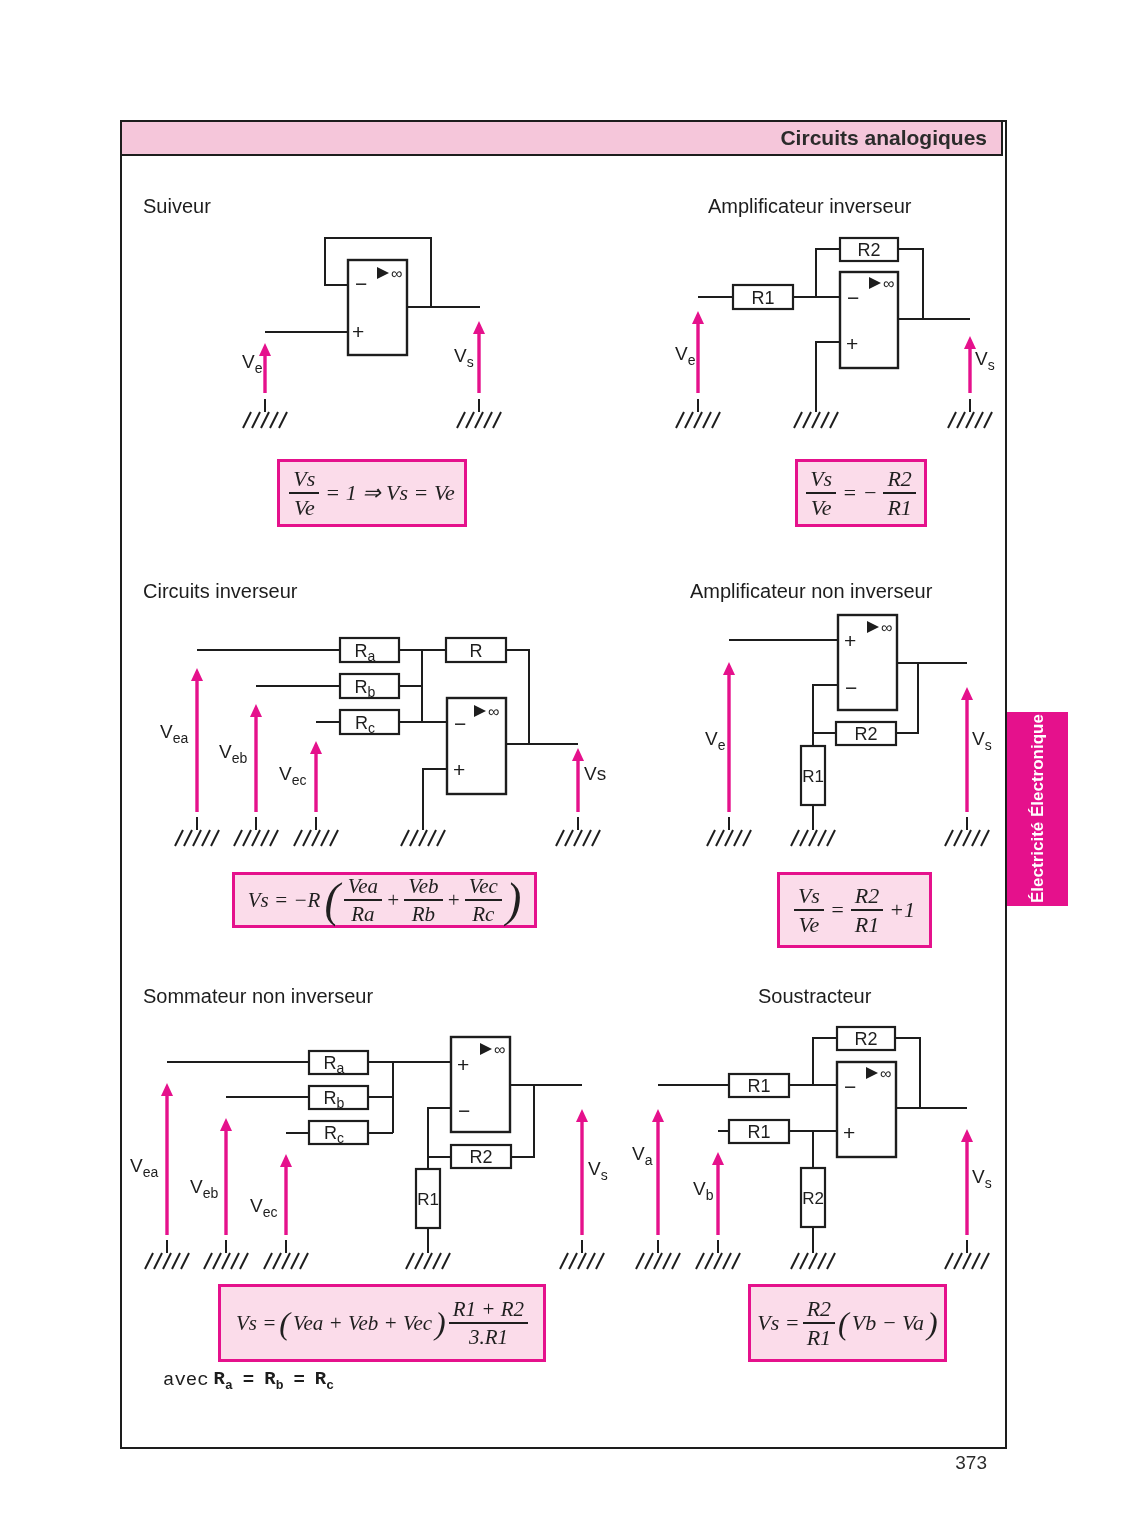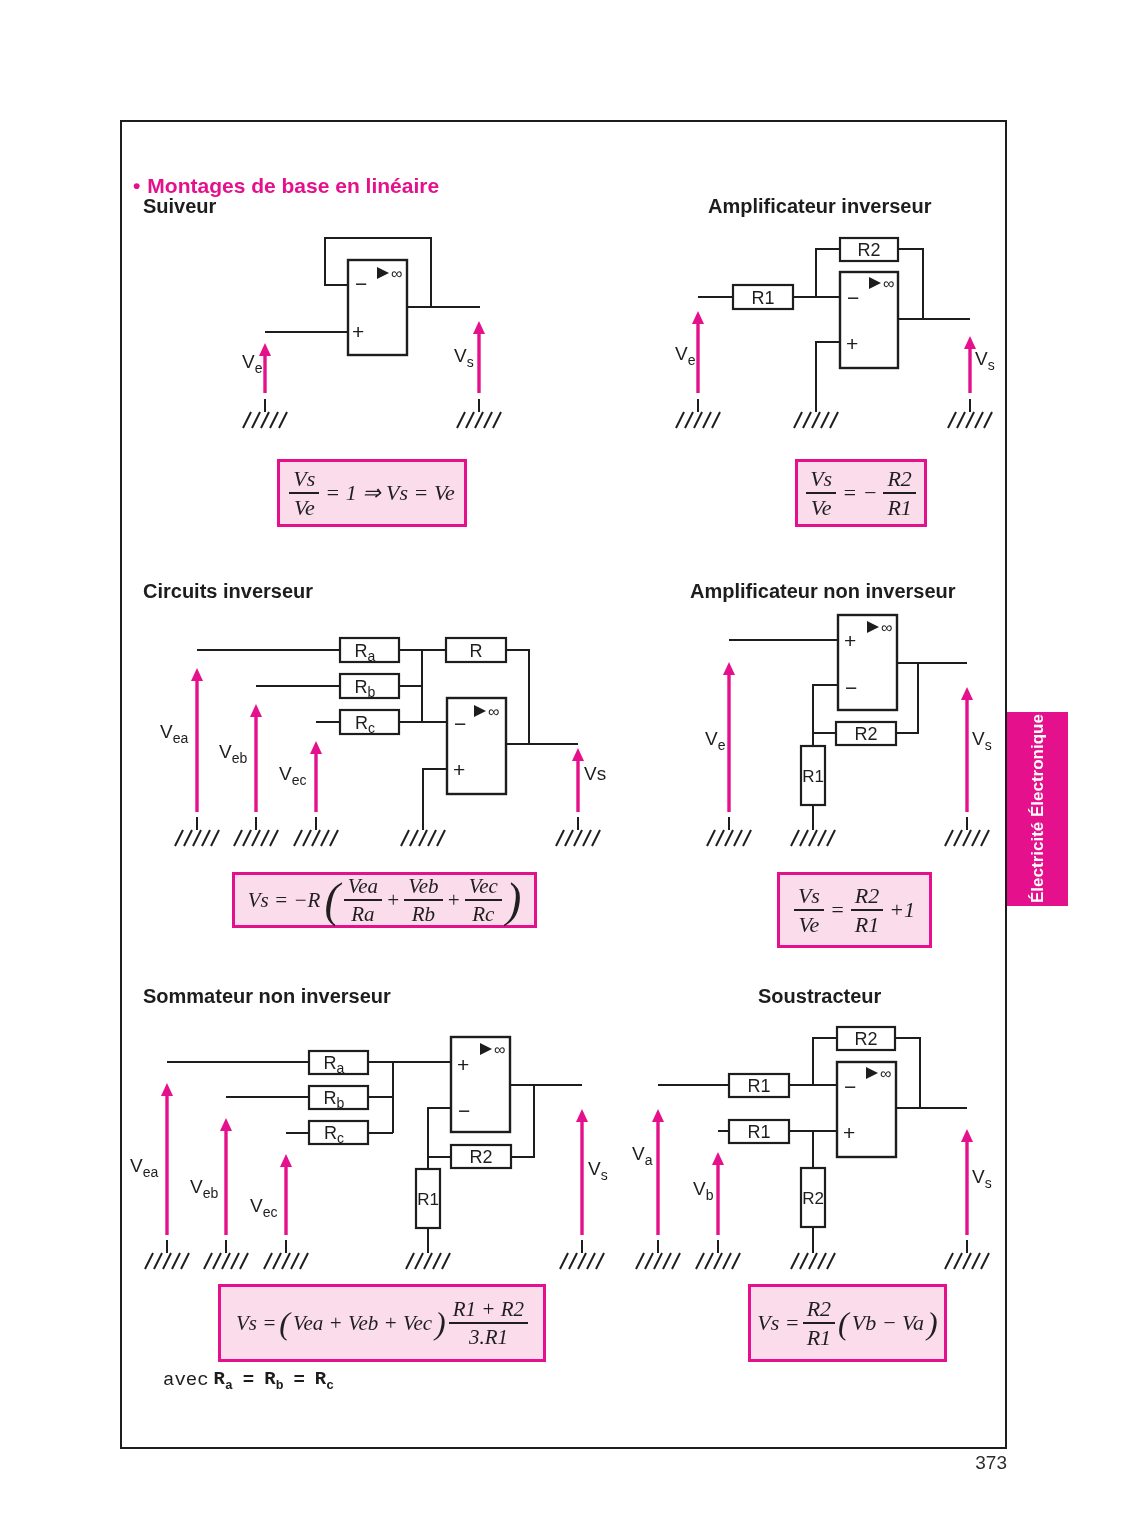--- a/index.html
+++ b/index.html
@@ -14,21 +14,21 @@
   #frame{position:absolute;left:120px;top:120px;width:883px;height:1325px;
          border:2px solid var(--ink);background:#ffffff;}
   #header-bar{position:absolute;left:120px;top:120px;width:883px;height:36px;
               background:var(--header-bg);border:2px solid var(--ink);
               display:flex;align-items:center;justify-content:flex-end;
               padding-right:14px;box-sizing:border-box;
               font-weight:bold;font-size:21px;color:#2b2b2b;}
   .section-title{position:absolute;left:133px;top:174px;font-weight:bold;
                  font-size:21px;color:var(--accent);}
   .section-title .bullet{margin-right:7px;}
-  .circuit-title{position:absolute;font-weight:bold;font-size:20px;color:var(--ink);}
+  .circuit-title{position:absolute;font-weight:normal;font-size:20px;color:var(--ink);}
   svg text{font-family:"Liberation Sans",sans-serif;fill:var(--ink);}
   .wire{stroke:var(--ink);stroke-width:2;fill:none;}
   .comp{fill:#ffffff;stroke:var(--ink);stroke-width:2.2;}
   .oa{fill:#ffffff;stroke:var(--ink);stroke-width:2.4;}
   .tri{fill:var(--ink);}
   .arrow{stroke:var(--accent);stroke-width:3.4;}
   .ahead{fill:var(--accent);stroke:none;}
   .gndl{stroke:var(--ink);stroke-width:2;}
   .vl{font-size:19px;}
   .rl{font-size:18px;}
@@ -46,32 +46,32 @@
   .bigparen{font-size:46px;font-weight:normal;transform:scaleY(1.05);line-height:0.9;}
   .medparen{font-size:32px;line-height:0.9;}
   .fnote{position:absolute;left:163px;top:1368px;font-size:19px;color:var(--ink);
          display:flex;align-items:center;font-family:Liberation Mono, monospace;}
   .fnote .fnb{font-weight:bold;margin:0 5px;}
   .fnote sub{font-size:13px;}
   #side-tab{position:absolute;left:1007px;top:712px;width:61px;height:194px;
             background:var(--accent);color:#ffffff;font-weight:bold;font-size:17px;
             writing-mode:vertical-rl;transform:rotate(180deg);
             display:flex;align-items:center;justify-content:center;}
-  #page-number{position:absolute;left:932px;top:1452px;width:75px;text-align:right;
+  #page-number{position:absolute;left:912px;top:1452px;width:75px;text-align:right;
                font-size:19px;color:#2c2c2c;}
 </style>
 </head>
 <body>
 
 <div id="page">
   <div id="frame"></div>
-
-  <div class="section-title">
-    <span class="bullet">•</span><span>Montages de base en linéaire</span>
-  </div>
+  <div id="header-bar">
+    <span>Circuits analogiques</span>
+  </div>
+
 
   <div class="circuit-title" style="left:143px;top:195px;">Suiveur</div>
   <div class="circuit-title" style="left:690px;top:195px;margin-left:18px;">Amplificateur inverseur</div>
   <div class="circuit-title" style="left:143px;top:580px;">Circuits inverseur</div>
   <div class="circuit-title" style="left:690px;top:580px;">Amplificateur non inverseur</div>
   <div class="circuit-title" style="left:143px;top:985px;text-align:right;">Sommateur non inverseur</div>
   <div class="circuit-title" style="left:758px;top:985px;">Soustracteur</div>
 
   <svg style="position:absolute;left:120px;top:120px;" width="883" height="1325" viewBox="120 120 883 1325" xmlns="http://www.w3.org/2000/svg">
     <defs>

